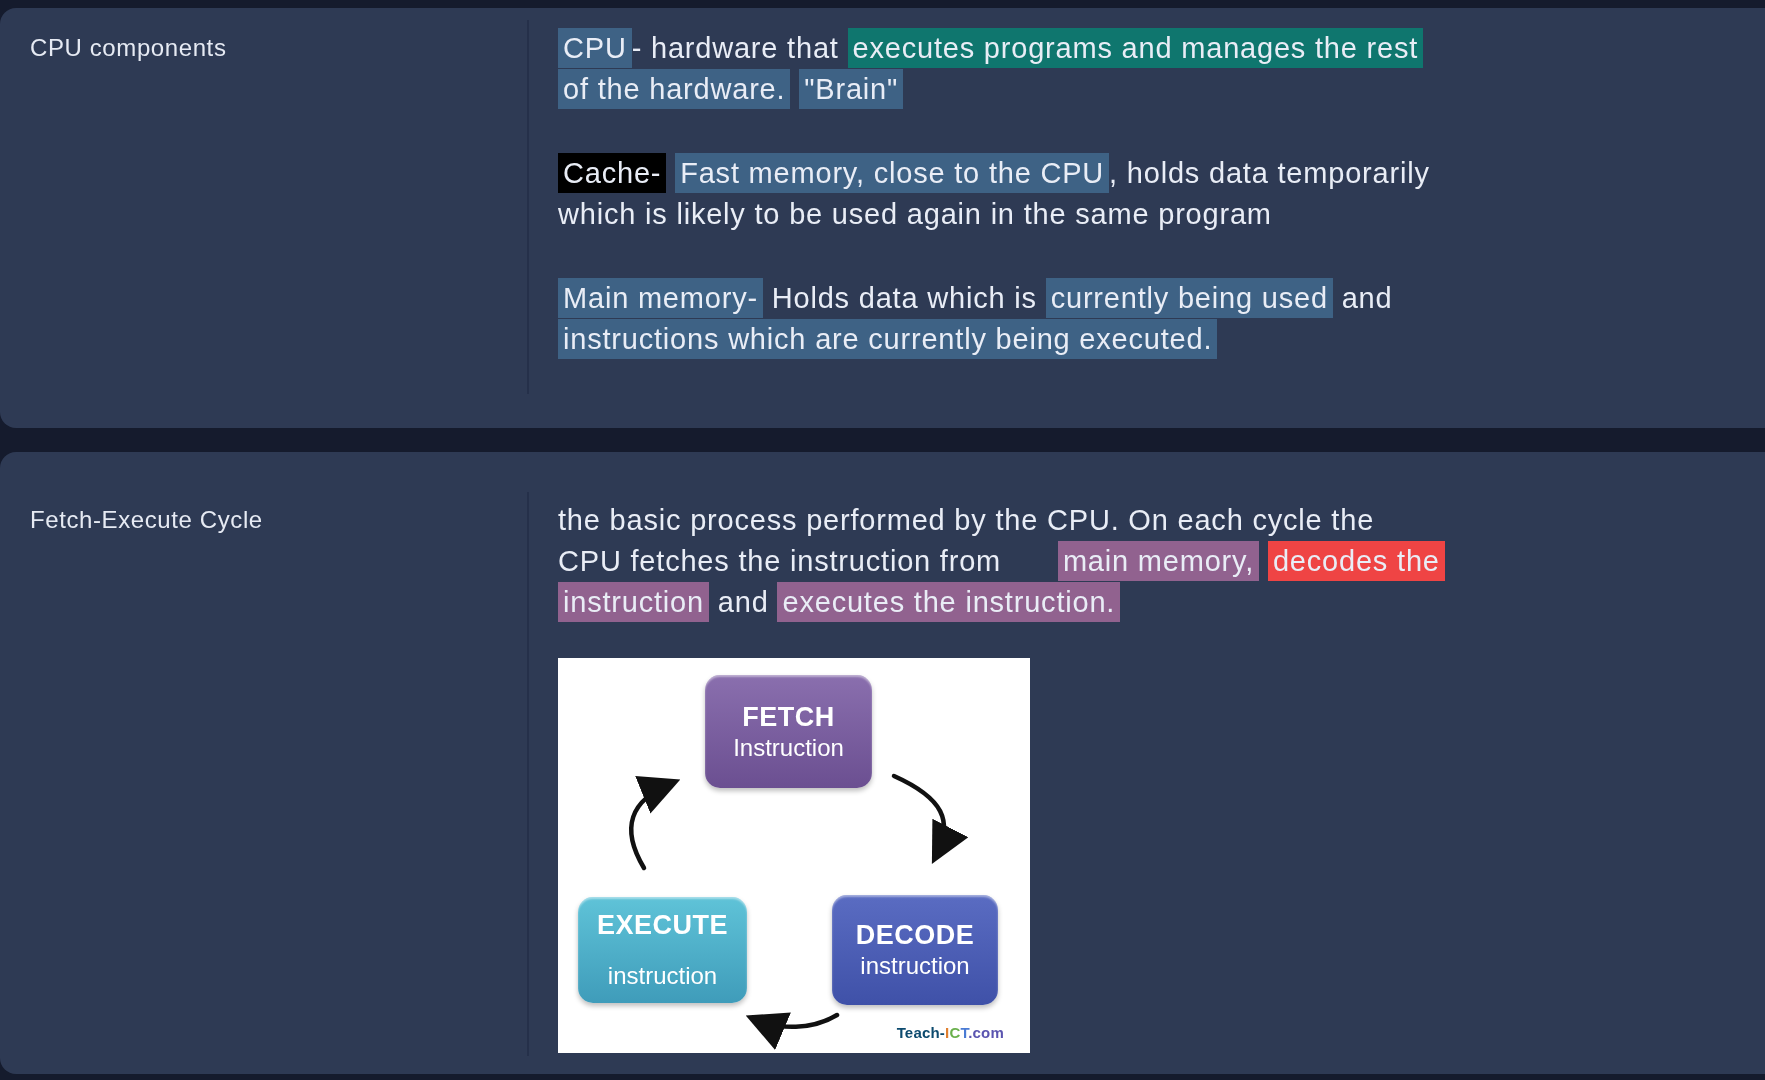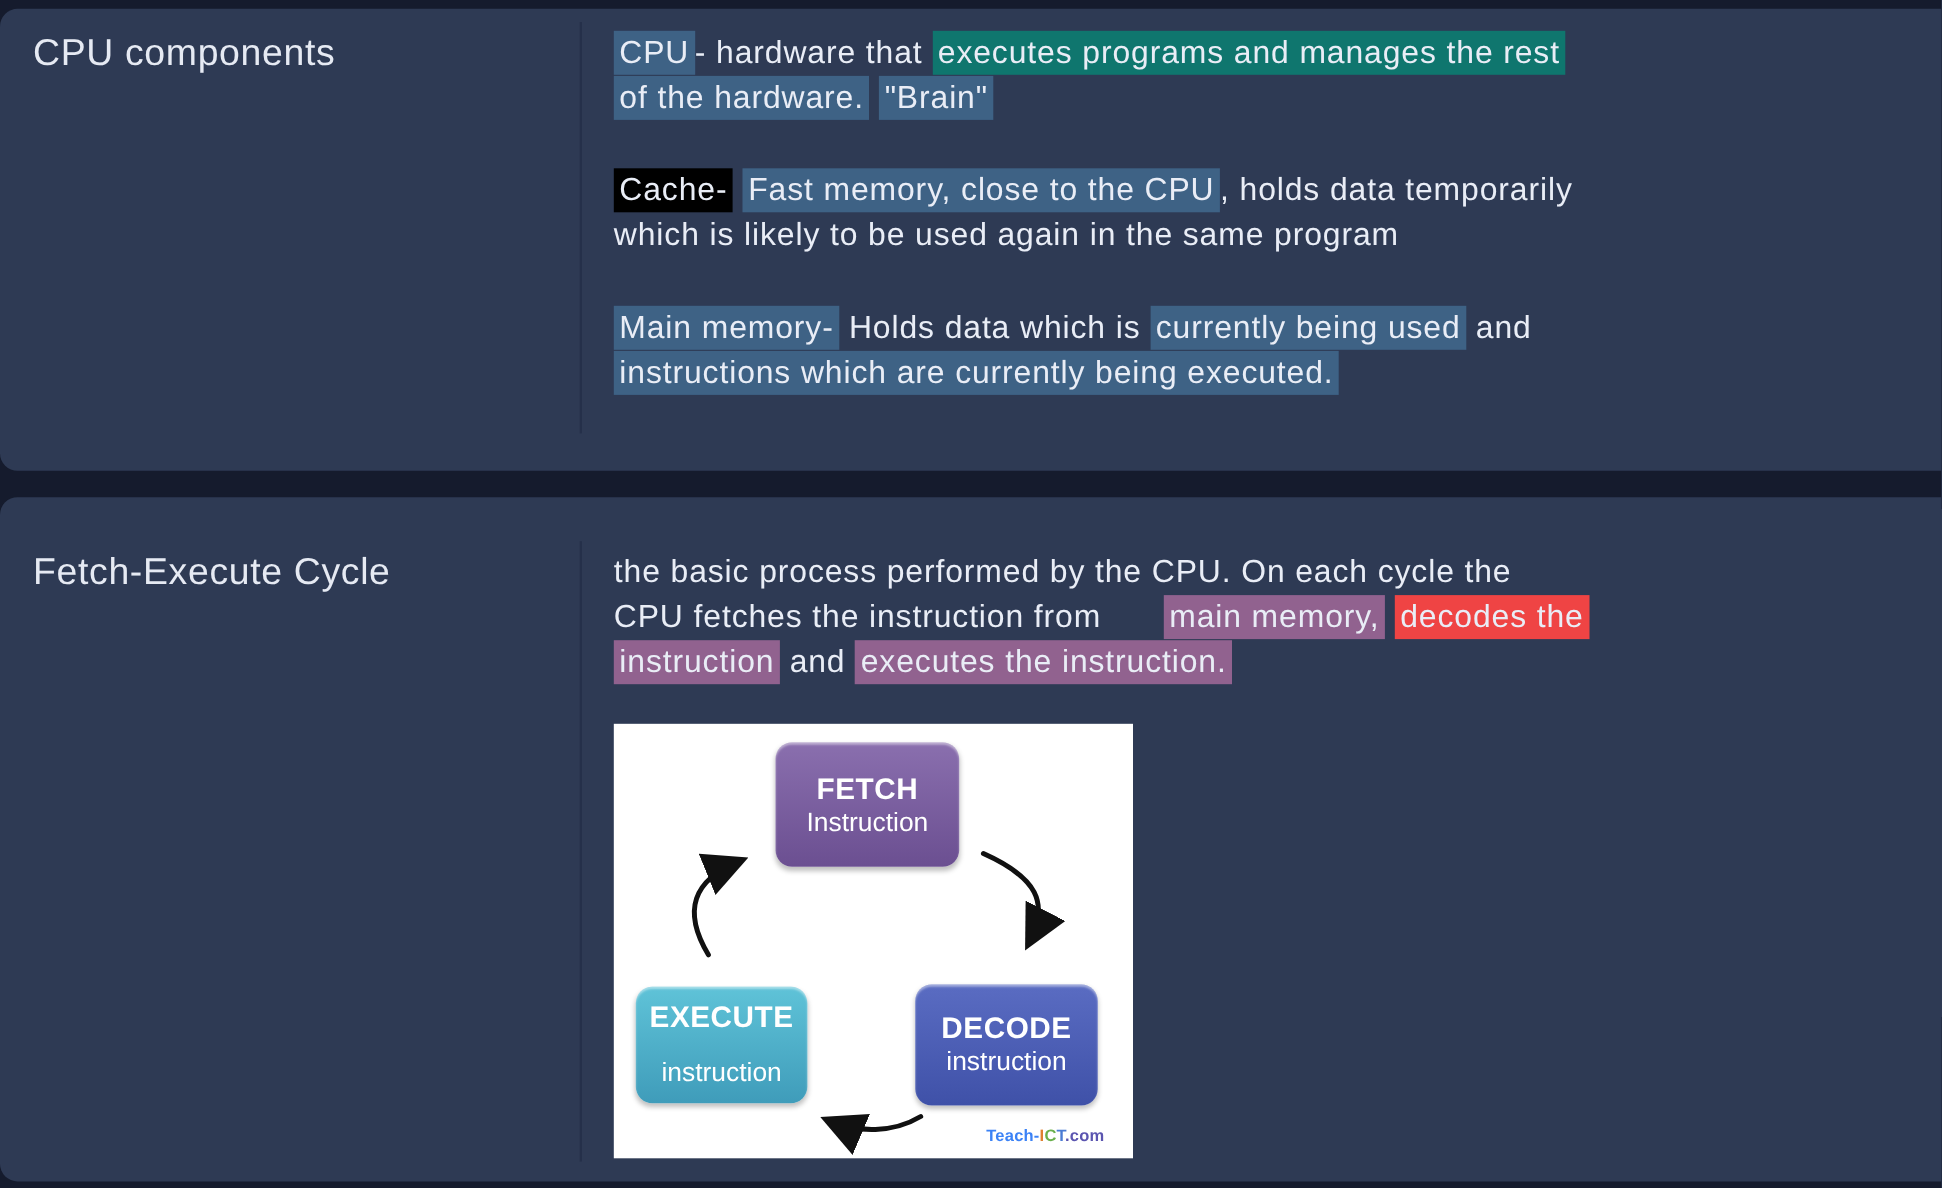--- a/index.html
+++ b/index.html
@@ -28,21 +28,21 @@
   }
   .card-1 .col-divider { top: 12px; bottom: 34px; }
   .card-2 .col-divider { top: 40px; bottom: 18px; }
 
   .term-col {
     flex: 0 0 529px;
     padding: 20px 40px 0 30px;
   }
   .card-2 .term-col { padding-top: 48px; }
   .term-text {
-    font-size: 34px;
+    font-size: 24px;
     line-height: 40px;
     letter-spacing: 0.6px;
     color: #e6eaf3;
     font-weight: 400;
   }
 
   .def-col {
     flex: 1 1 auto;
     padding: 20px 20px 0 29px;
   }
@@ -73,21 +73,21 @@
     display: flex;
     flex-direction: column;
     align-items: center;
     justify-content: center;
     color: #ffffff;
     text-align: left;
     box-shadow: 0 3px 5px rgba(0,0,0,0.25), inset 0 2px 2px rgba(255,255,255,0.45);
   }
   .node-fetch   { left: 147px; top: 17px;  width: 167px; height: 113px; }
   .node-decode  { left: 274px; top: 237px; width: 166px; height: 110px; }
-  .node-execute { left: 20px;  top: 239px; width: 156px; height: 106px; gap: 20px; }
+  .node-execute { left: 20px;  top: 239px; width: 169px; height: 106px; gap: 20px; }
   .node-title    { font-size: 27px; font-weight: bold; letter-spacing: 0.5px; line-height: 32px; }
   .node-subtitle { font-size: 24px; line-height: 30px; }
 
   .arrows-svg { position: absolute; left: 0; top: 0; pointer-events: none; }
 
   .credit {
     position: absolute;
     right: 26px;
     bottom: 12px;
     font-size: 15px;
@@ -155,18 +155,18 @@
         </div>
         <div class="cycle-node node-decode" style="background: linear-gradient(rgb(90, 108, 194) 0%, rgb(63, 81, 168) 100%);">
           <div class="node-title">DECODE</div>
           <div class="node-subtitle">instruction</div>
         </div>
         <div class="cycle-node node-execute" style="background: linear-gradient(rgb(95, 195, 216) 0%, rgb(63, 156, 186) 100%);">
           <div class="node-title">EXECUTE</div>
           <div class="node-subtitle">instruction</div>
         </div>
 
-        <div class="credit"><span style="color: #3b82f6;">Teach-</span><span style="color: rgb(224, 128, 48);">I</span><span style="color: rgb(106, 176, 76);">C</span><span style="color: rgb(74, 123, 212);">T</span><span style="color: rgb(91, 85, 176);">.com</span></div>
+        <div class="credit"><span style="color: #0c4a6e;">Teach-</span><span style="color: rgb(224, 128, 48);">I</span><span style="color: rgb(106, 176, 76);">C</span><span style="color: rgb(74, 123, 212);">T</span><span style="color: rgb(91, 85, 176);">.com</span></div>
       </div>
     </div>
   </div>
 
 </div>
 
 </body></html>

